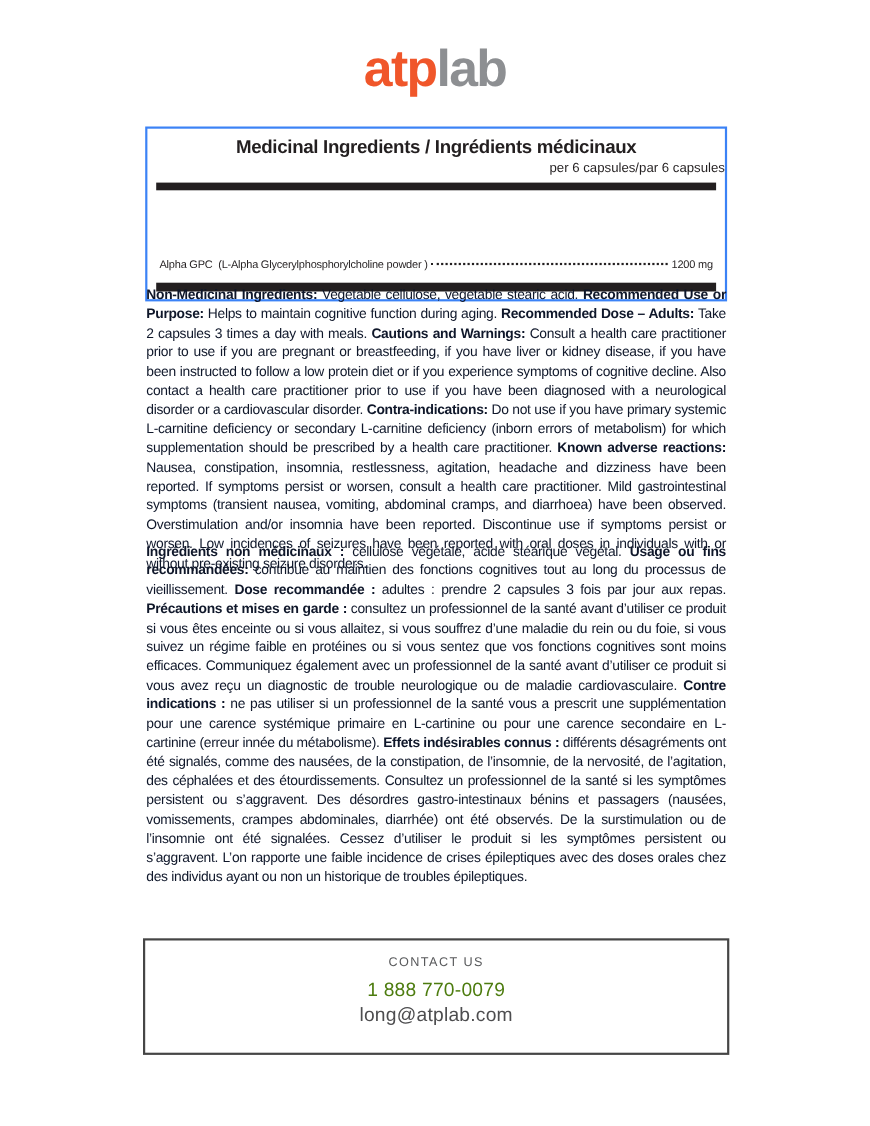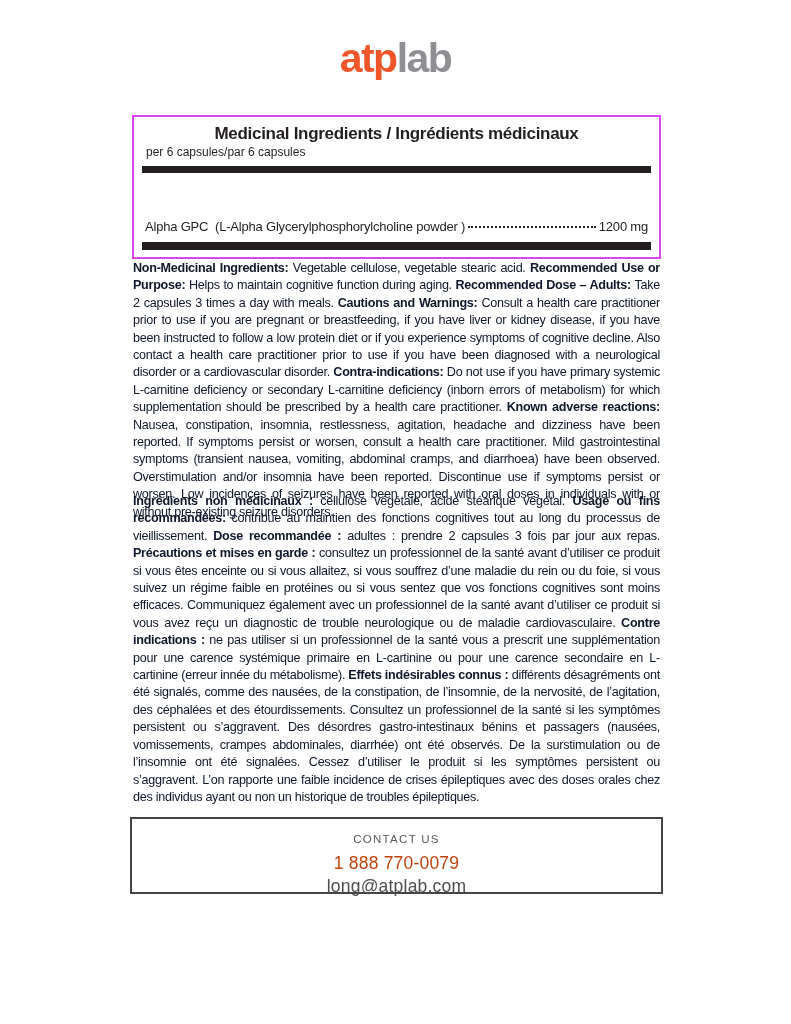--- a/index.html
+++ b/index.html
@@ -8,65 +8,65 @@
     font-family: "Liberation Sans", "DejaVu Sans", sans-serif;
     color: #231F20;
     position: relative;
     overflow: hidden;
   }
   .page { position: relative; width: 791px; height: 1024px; background: #fff; }
 
   
   .logo {
     position: absolute; top: 38px; left: 0; width: 791px;
-    text-align: center; font-weight: bold; font-size: 41px;
+    text-align: center; font-weight: bold; font-size: 47px;
     letter-spacing: -1.5px; line-height: 1;
   }
   .logo-atp { color: #F0562A; }
   .logo-lab { color: #8D8F92; }
 
   
   .panel {
     position: absolute; left: 132px; top: 115px; width: 529px;
-    box-sizing: border-box; border: 2px solid #d946ef; background: #fff;
+    box-sizing: border-box; border: 2px solid #3b82f6; background: #fff;
   }
   .panel-title {
     margin: 7px 6px 1px; text-align: center;
     font-size: 17px; font-weight: bold; letter-spacing: -0.3px;
   }
-  .panel-serving { text-align: left; font-size: 12px; margin: 0 12px 7px; }
+  .panel-serving { text-align: right; font-size: 12px; margin: 0 0 7px; }
   .bar { height: 7px; background: #231F20; margin: 0 8px; }
   .bar-bottom { height: 8px; margin-top: 2px; margin-bottom: 7px; }
-  .ingredients { padding: 5px 11px 4px; font-size: 13px; letter-spacing: -0.2px; }
+  .ingredients { padding: 20px 11px 4px; font-size: 10px; letter-spacing: -0.2px; }
   .ing-row { display: flex; line-height: 18px; align-items: baseline; }
   .ing-name { white-space: pre; }
   .ing-dots { flex: 1; border-bottom: 2px dotted #231F20; margin: 0 3px; transform: translateY(-3px); }
   .ing-amount { white-space: pre; margin-top: 40px; }
 
   
   .body-text {
     position: absolute; left: 133px; width: 527px; margin: 0;
     font-size: 12.6px; line-height: 17.4px; letter-spacing: -0.28px;
     text-align: justify; color: #0f172a;
   }
   .body-text b { letter-spacing: -0.28px; }
   .english { top: 260px; }
   .french { top: 493px; }
 
   
   .contact {
-    position: absolute; left: 130px; top: 817px; width: 533px; height: 77px;
+    position: absolute; left: 130px; top: 853px; width: 533px; height: 106px;
     box-sizing: border-box; border: 2px solid #454545; background: #fff;
     text-align: center;
   }
   .contact-heading {
     margin-top: 14px; font-size: 11.5px; letter-spacing: 1.3px;
     color: #58595B;
   }
-  .contact-phone { margin-top: 8px; font-size: 17.5px; color: #c2410c; letter-spacing: 0.2px; }
+  .contact-phone { margin-top: 8px; font-size: 17.5px; color: #4d7c0f; letter-spacing: 0.2px; }
   .contact-email { margin-top: 2px; font-size: 17.5px; color: #4D4D4F; letter-spacing: 0.2px; }
 </style>
 </head>
 <body>
 
 <div class="page">
 
   <div class="logo"><span class="logo-atp">atp</span><span class="logo-lab">lab</span></div>
 
   <section class="panel">

